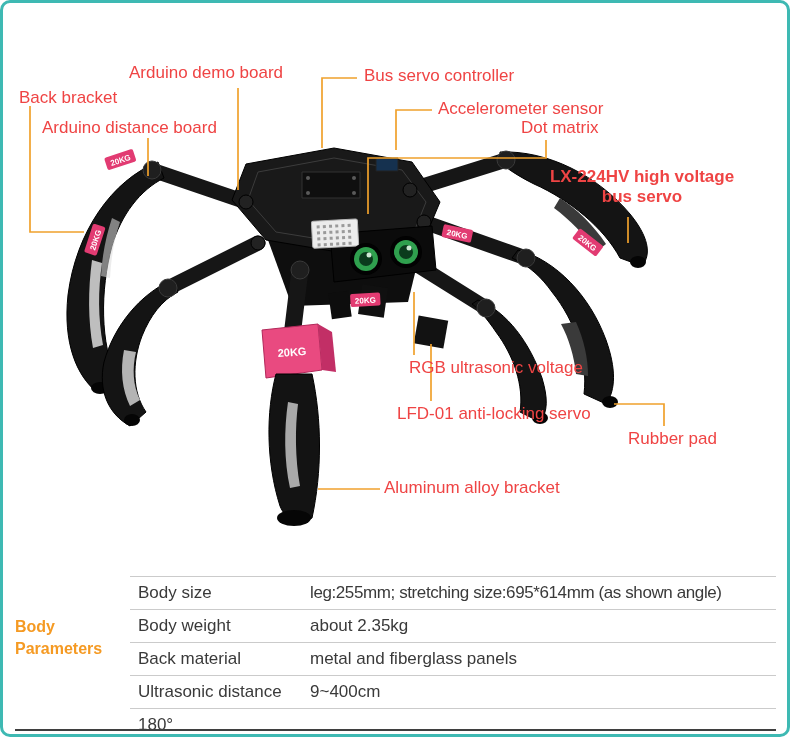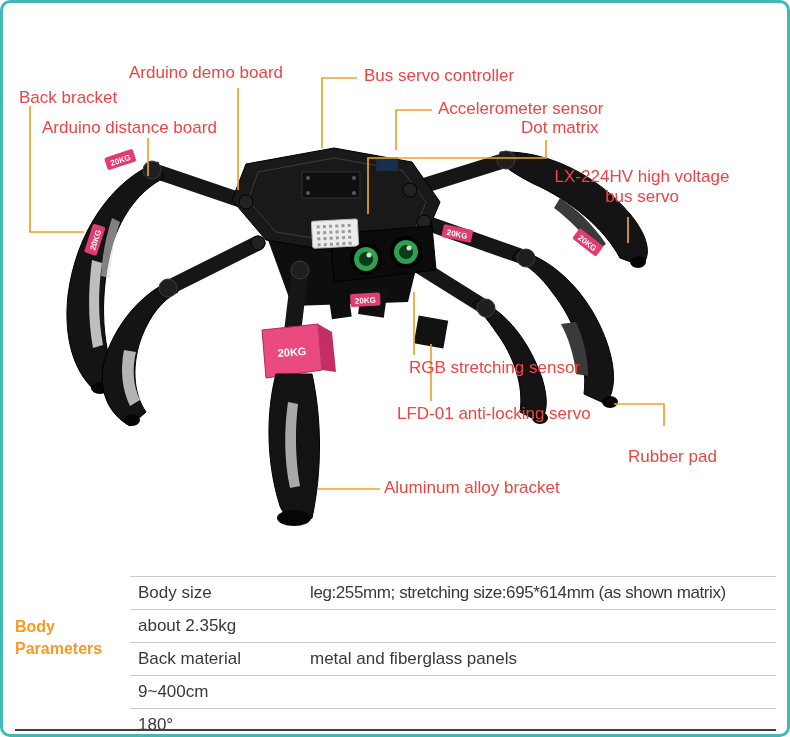--- a/index.html
+++ b/index.html
@@ -10,21 +10,21 @@
   }
   .frame {
     position:absolute; inset:0; border:3px solid #3eb9b3;
     border-radius:10px; pointer-events:none; z-index:50;
   }
   .scene { position:absolute; left:0; top:0; z-index:5; }
   .part-label {
     position:absolute; font-size:17px; color:#ef4444;
     white-space:nowrap; z-index:10;
   }
-  .part-label.multiline { white-space:pre-line; text-align:center; }
+  .part-label.multiline { white-space:pre-line; text-align:center;font-weight:bold; }
   .tag-text { font-size:8px; font-weight:bold; fill:#ffffff; text-anchor:middle; }
   .tag-text-lg { font-size:11px; font-weight:bold; fill:#ffffff; text-anchor:middle; }
   .spec-title {
     position:absolute; left:15px; top:616px; width:118px;
     font-size:16px; font-weight:bold; color:#f59a23;
     line-height:1.4; z-index:10;
   }
   .spec-grid { position:absolute; left:130px; top:565px; width:646px; z-index:10;margin-top:11px; }
   .spec-row {
     display:flex; height:33px; line-height:32px;
@@ -184,40 +184,42 @@
 </svg>
 
 <div class="part-label" style="left:129px;top:63px">Arduino demo board</div>
 <div class="part-label" style="left:364px;top:66px">Bus servo controller</div>
 <div class="part-label" style="left:19px;top:88px">Back bracket</div>
 <div class="part-label" style="left:438px;top:99px">Accelerometer sensor</div>
 <div class="part-label" style="left:42px;top:118px">Arduino distance board</div>
 <div class="part-label" style="left:521px;top:118px">Dot matrix</div>
 <div class="part-label multiline" style="left:546px;top:167px;width:192px">LX-224HV high voltage
 bus servo</div>
-<div class="part-label" style="left:409px;top:358px">RGB stretching sensor</div>
+<div class="part-label" style="left:409px;top:358px">RGB ultrasonic voltage</div>
 <div class="part-label" style="left:397px;top:404px">LFD-01 anti-locking servo</div>
-<div class="part-label" style="left:628px;top:447px">Rubber pad</div>
+<div class="part-label" style="left:628px;top:429px">Rubber pad</div>
 <div class="part-label" style="left:384px;top:478px">Aluminum alloy bracket</div>
 
 <div class="spec-title">Body Parameters</div>
 
 <div class="spec-grid">
   <div class="spec-row">
     <div class="spec-label">Body size</div>
-    <div class="spec-value condensed">leg:255mm; stretching size:695*614mm (as shown matrix)</div>
-  </div>
-  <div class="spec-row">
+    <div class="spec-value condensed">leg:255mm; stretching size:695*614mm (as shown angle)</div>
+  </div>
+  <div class="spec-row">
+    <div class="spec-label">Body weight</div>
     <div class="spec-value">about 2.35kg</div>
   </div>
   <div class="spec-row">
     <div class="spec-label">Back material</div>
     <div class="spec-value">metal and fiberglass panels</div>
   </div>
   <div class="spec-row">
+    <div class="spec-label">Ultrasonic distance</div>
     <div class="spec-value">9~400cm</div>
   </div>
   <div class="spec-row">
     <div class="spec-value">180°</div>
   </div>
 </div>
 
 <div class="bottom-line"></div>
 
 </body></html>

